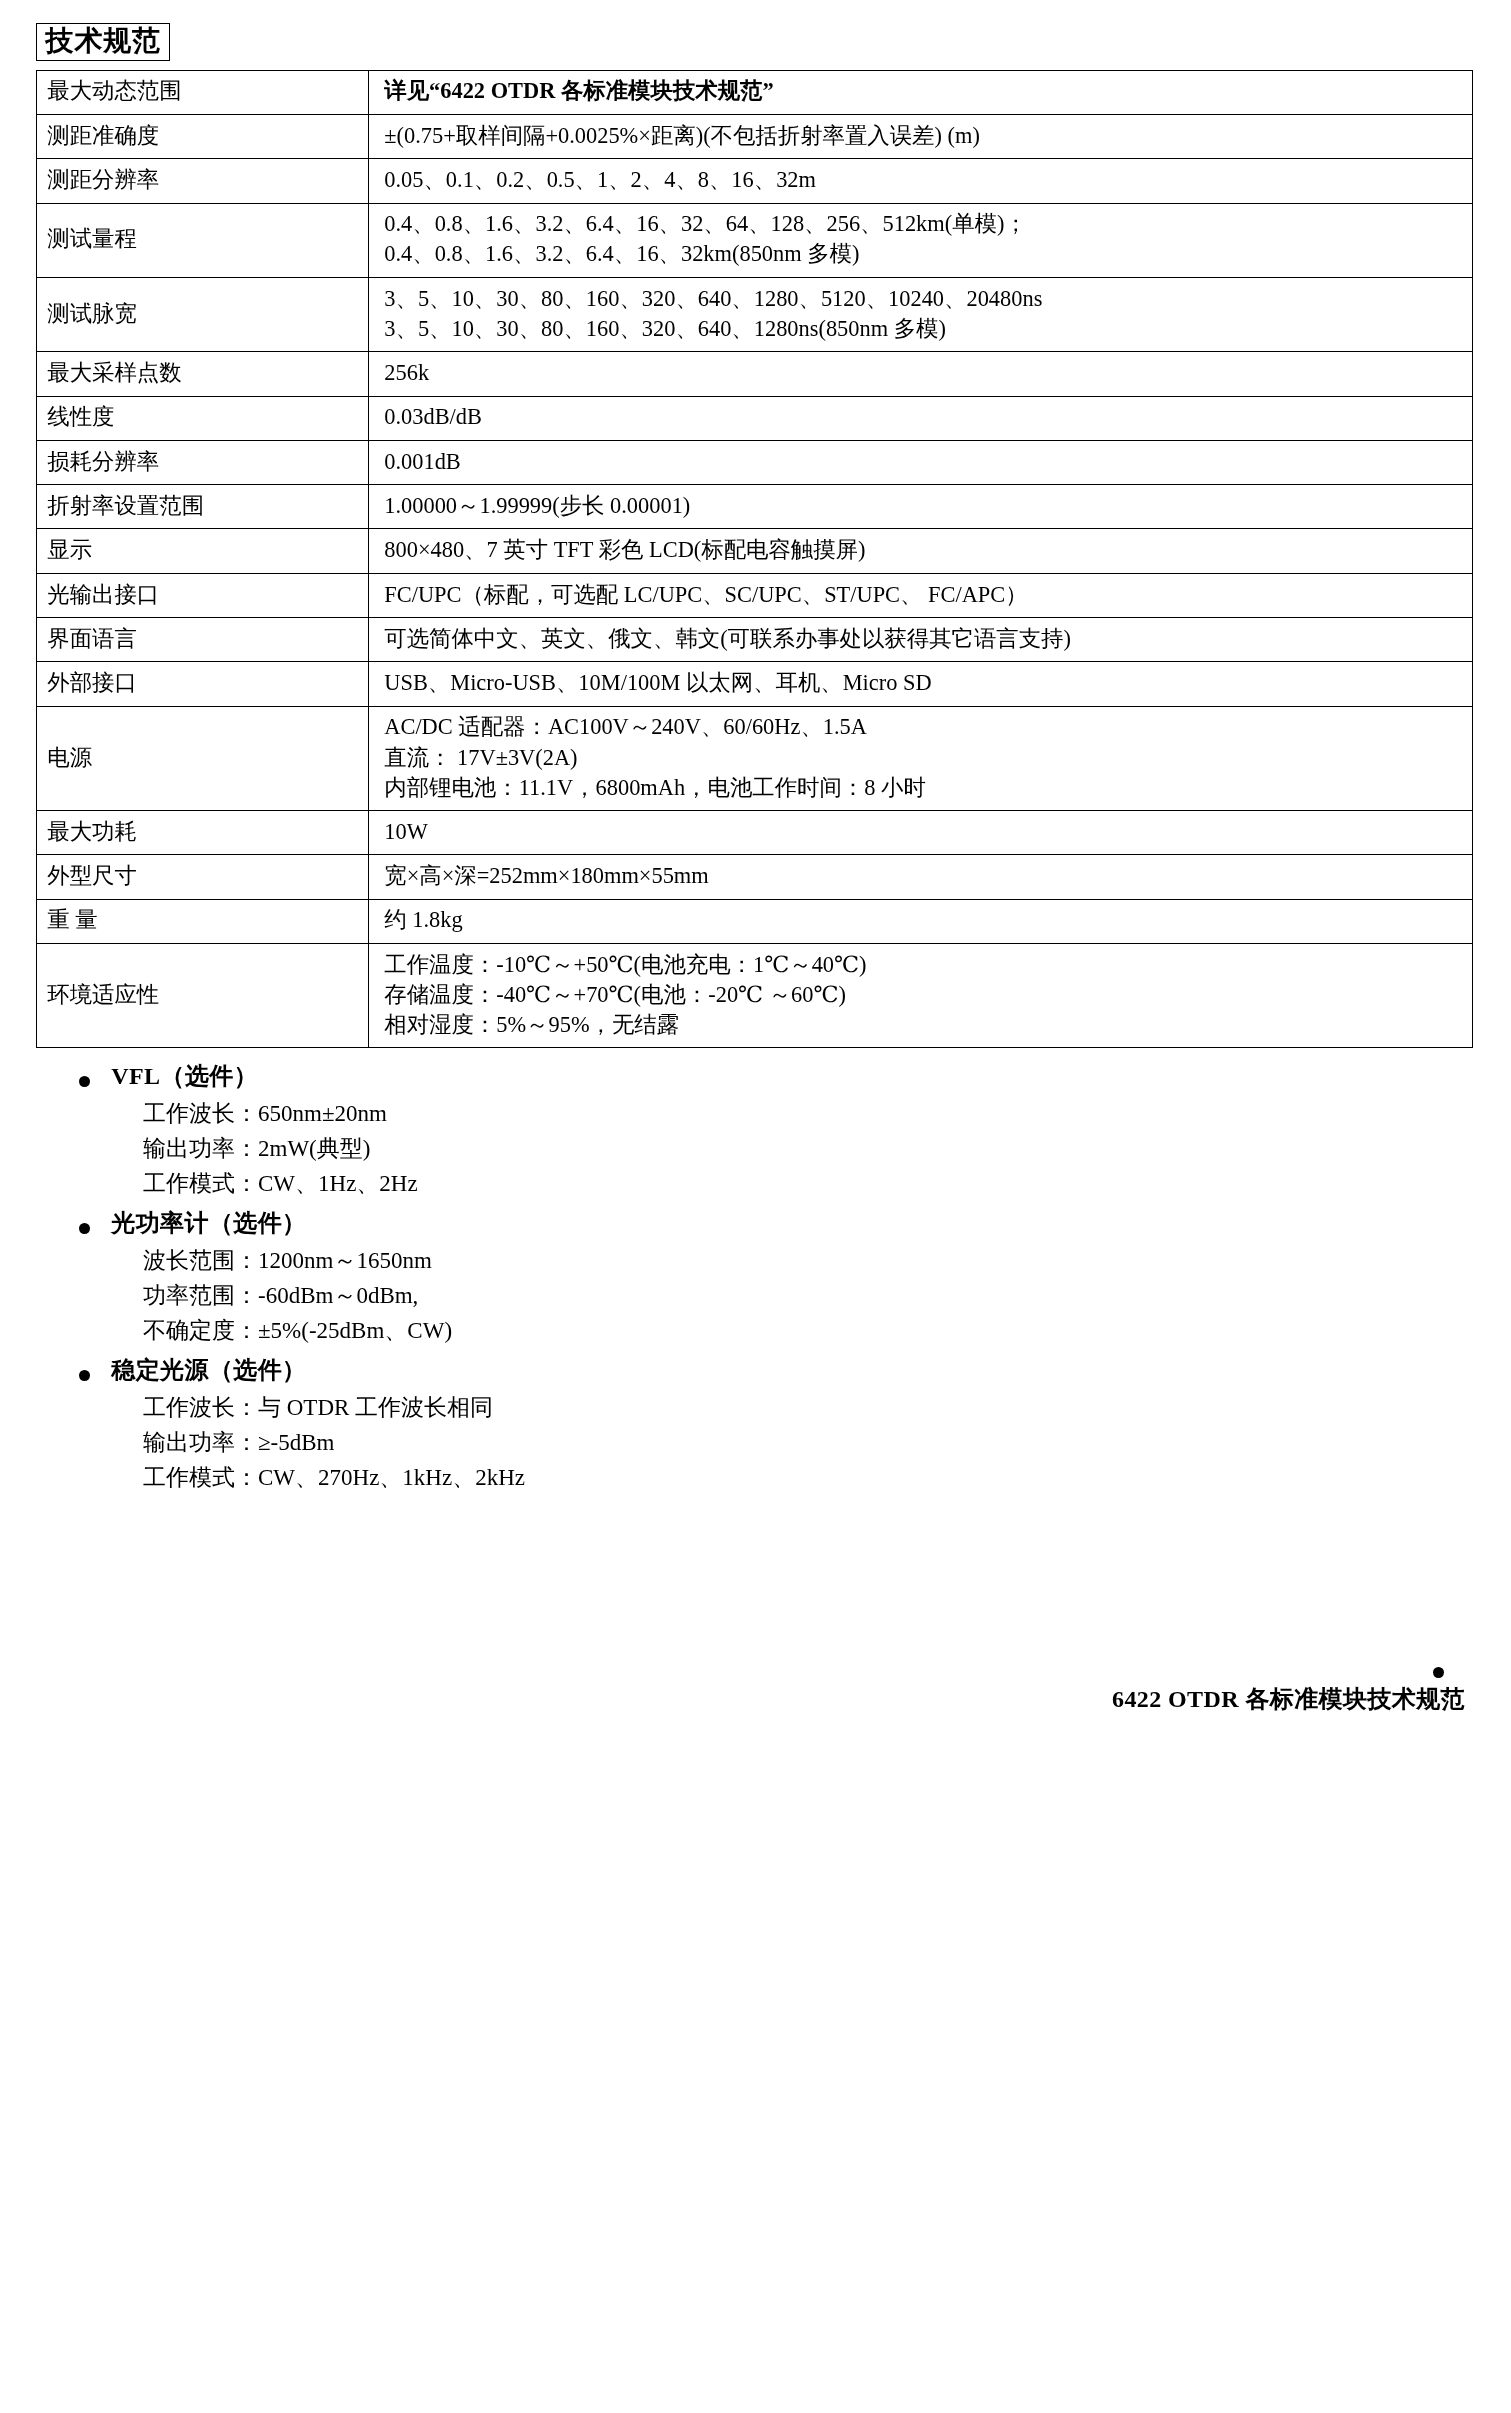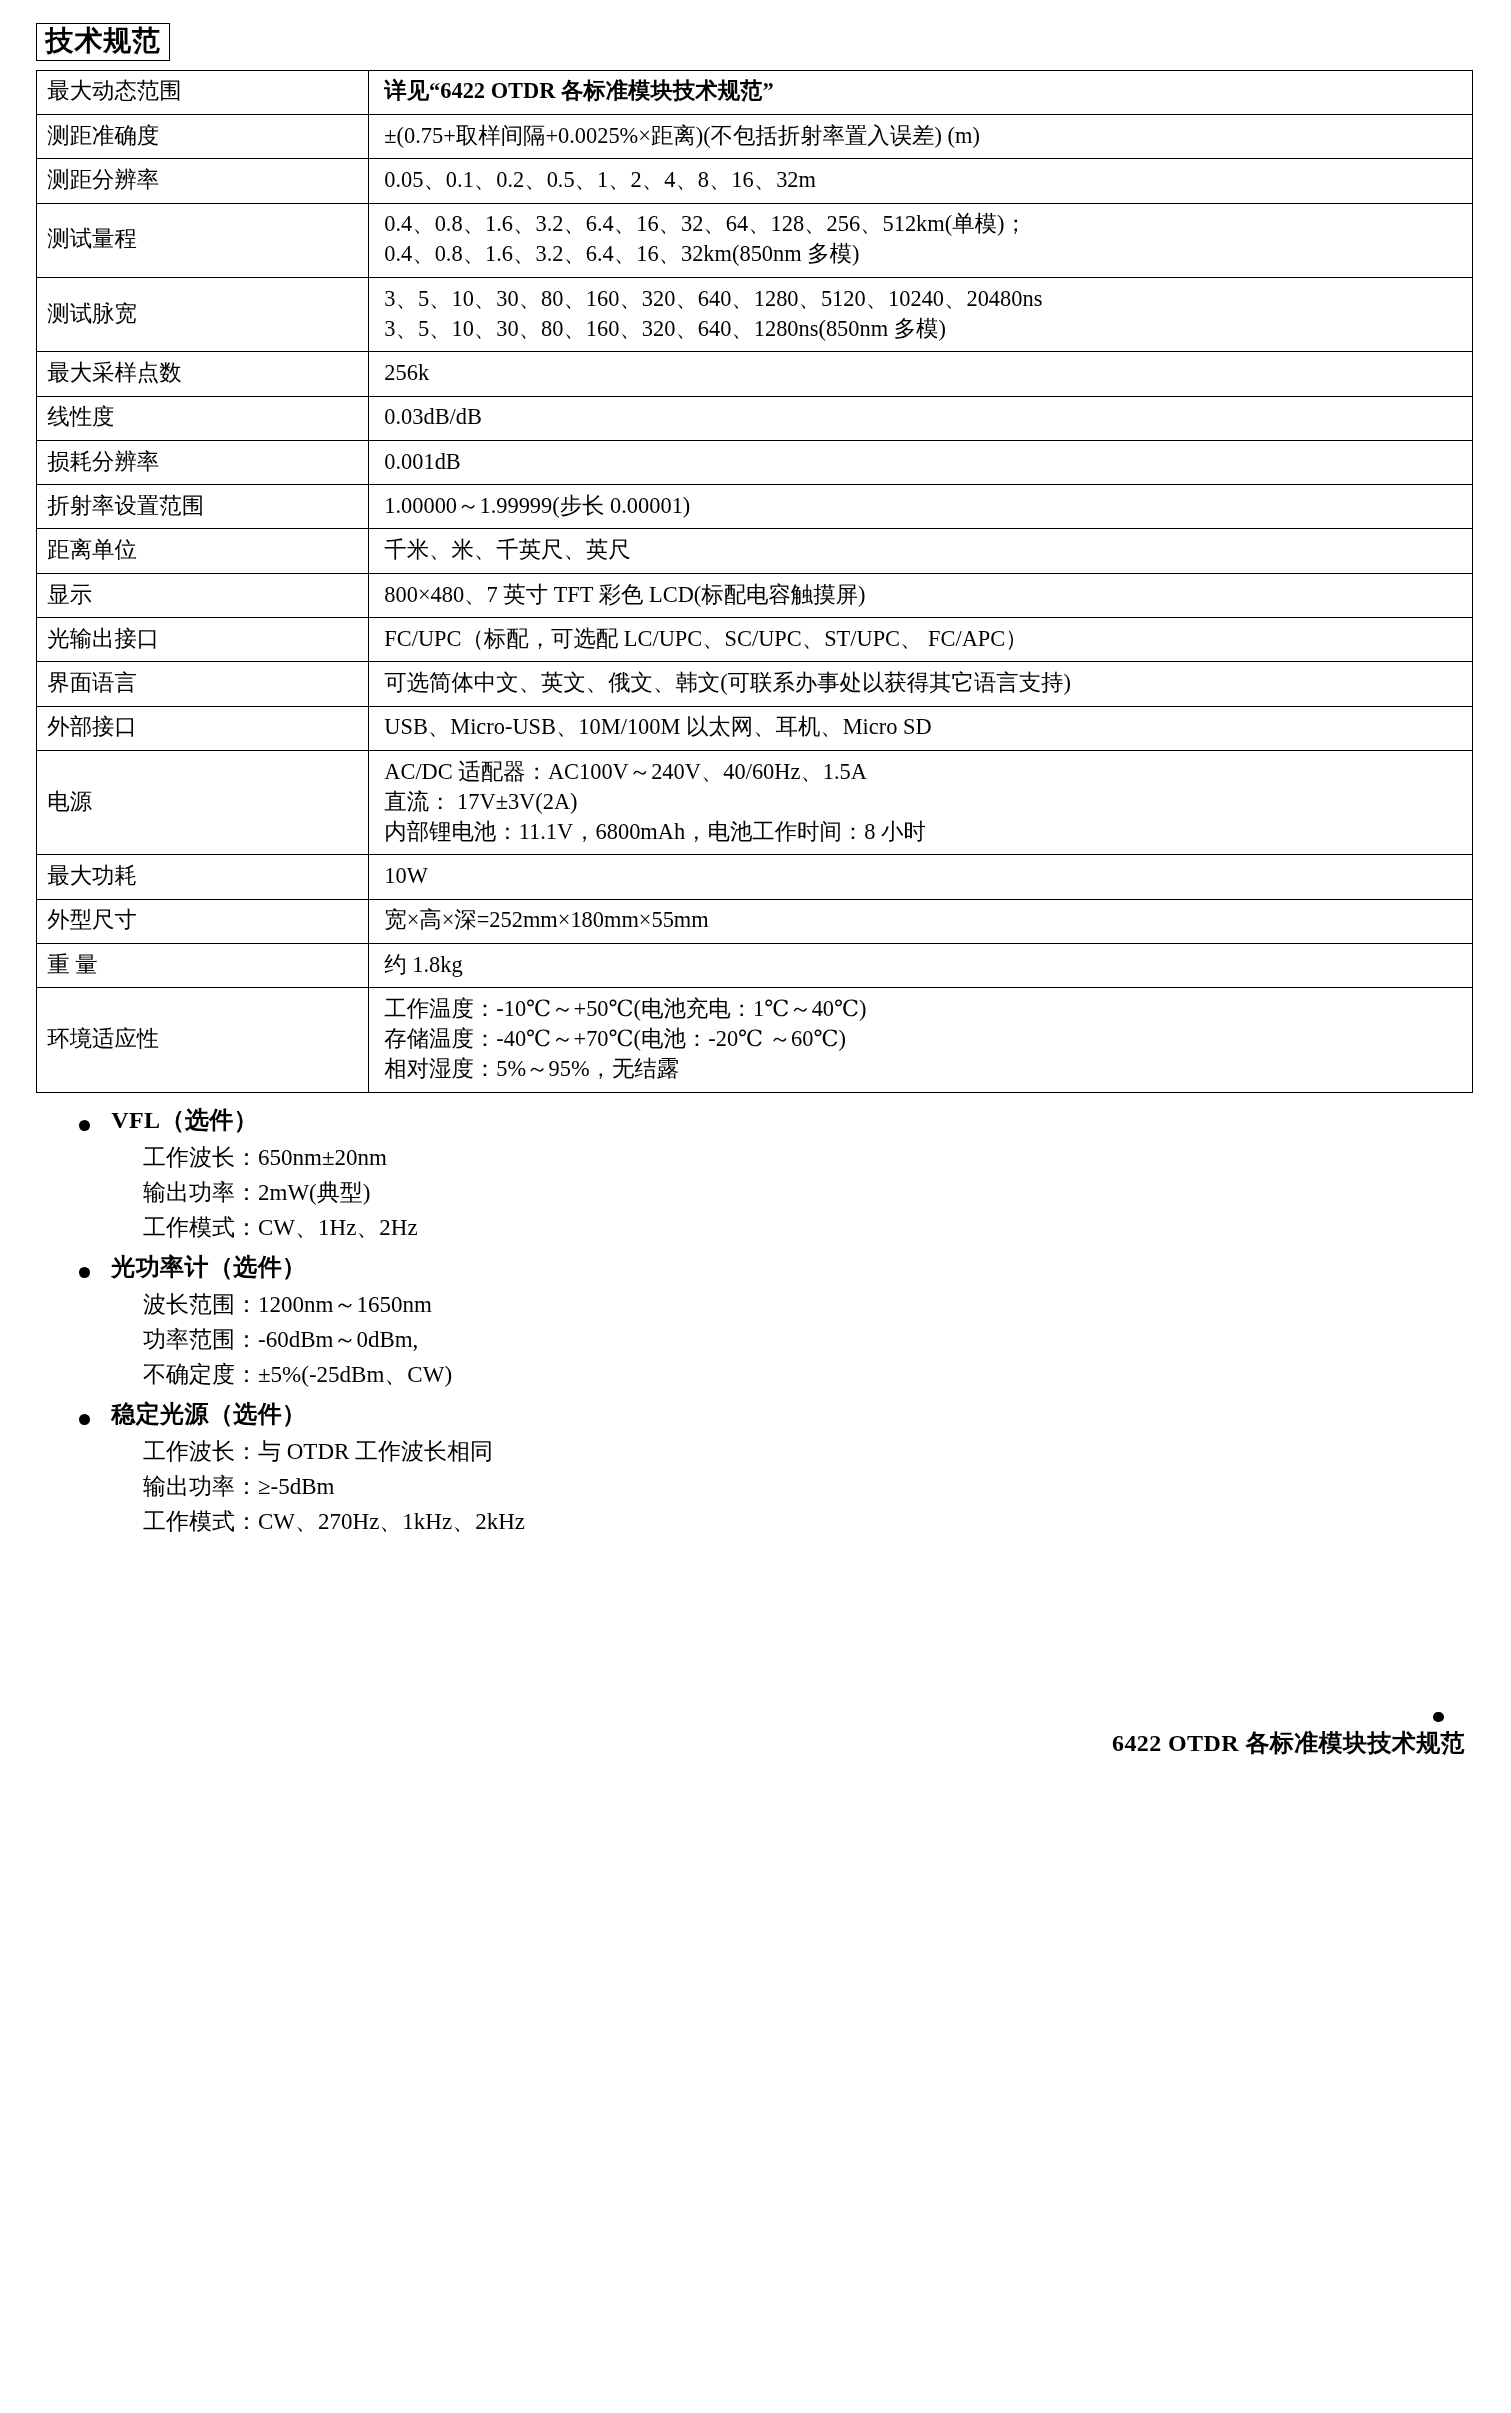--- a/index.html
+++ b/index.html
@@ -161,26 +161,20 @@
             <div>0.001dB</div>
           </td>
         </tr>
         <tr>
           <td class="label">折射率设置范围</td>
           <td class="value spacer-cell-lines">
             <div>1.00000～1.99999(步长 0.00001)</div>
           </td>
         </tr>
         <tr>
-          <td class="label">距离单位</td>
-          <td class="value spacer-cell-lines">
-            <div>千米、米、千英尺、英尺</div>
-          </td>
-        </tr>
-        <tr>
           <td class="label">显示</td>
           <td class="value spacer-cell-lines">
             <div>800×480、7 英寸 TFT 彩色 LCD(标配电容触摸屏)</div>
           </td>
         </tr>
         <tr>
           <td class="label">光输出接口</td>
           <td class="value spacer-cell-lines">
             <div>FC/UPC（标配，可选配 LC/UPC、SC/UPC、ST/UPC、 FC/APC）</div>
           </td>
@@ -193,21 +187,21 @@
         </tr>
         <tr>
           <td class="label">外部接口</td>
           <td class="value spacer-cell-lines">
             <div>USB、Micro-USB、10M/100M 以太网、耳机、Micro SD</div>
           </td>
         </tr>
         <tr>
           <td class="label">电源</td>
           <td class="value spacer-cell-lines">
-            <div>AC/DC 适配器：AC100V～240V、40/60Hz、1.5A</div>
+            <div>AC/DC 适配器：AC100V～240V、60/60Hz、1.5A</div>
             <div>直流： 17V±3V(2A)</div>
             <div>内部锂电池：11.1V，6800mAh，电池工作时间：8 小时</div>
           </td>
         </tr>
         <tr>
           <td class="label">最大功耗</td>
           <td class="value spacer-cell-lines">
             <div>10W</div>
           </td>
         </tr>

